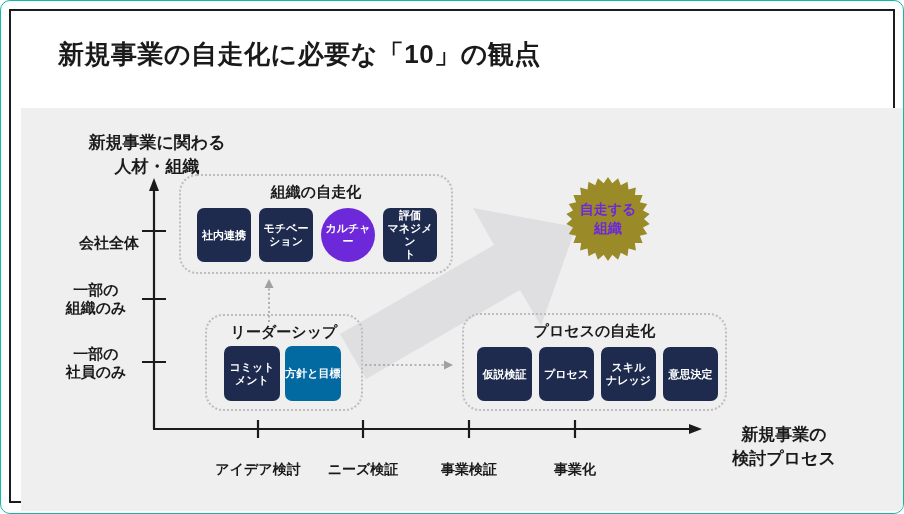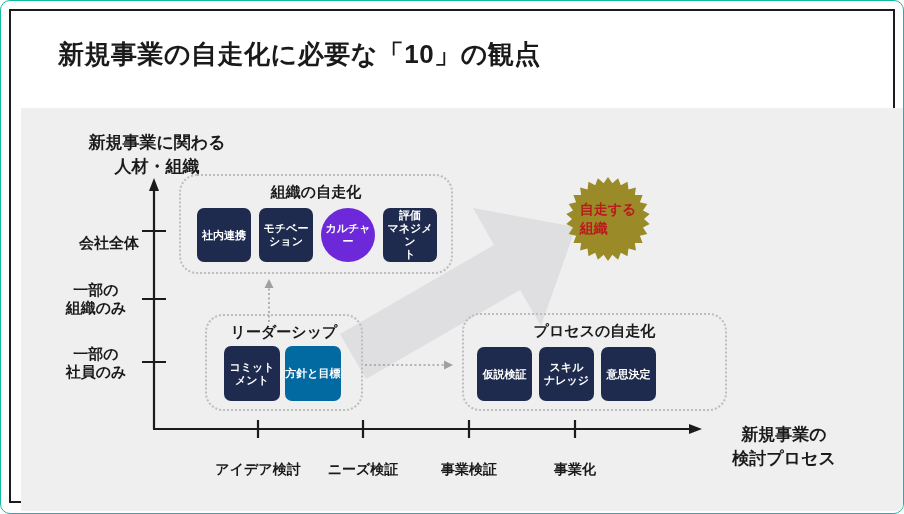--- a/index.html
+++ b/index.html
@@ -32,22 +32,22 @@
   .x-axis-title { left:721px; top:406px; width:124px; }
   .ylabel { position:absolute; font-size:15px; line-height:18px; white-space:pre-line; }
   .yl0 { left:40px; top:233px; width:98px; text-align:right; }
   .yl1 { left:45px; top:280px; width:100px; text-align:center; }
   .yl2 { left:45px; top:344px; width:100px; text-align:center; }
   .xlabel { position:absolute; top:460px; width:140px; text-align:center; font-size:14px; }
 
   .badge { position:absolute; left:565px; top:176px; width:84px; height:84px; }
   .badge svg { position:absolute; left:0; top:0; }
   .badge-label { position:absolute; left:0; top:0; width:84px; height:84px; display:flex;
-                 align-items:center; justify-content:center; text-align:left;
-                 color:#b91c1c; font-size:14px; line-height:19px; white-space:pre-line; }
+                 align-items:center; justify-content:center; text-align:center;
+                 color:#6d28d9; font-size:14px; line-height:19px; white-space:pre-line; }
 </style>
 </head>
 <body>
 
 <div class="stage">
 
   <div class="frame">
     <div class="canvas"></div>
   </div>
 
@@ -76,20 +76,21 @@
       <div class="box" style="background: rgb(30, 43, 79);">コミット
 メント</div>
       <div class="box" style="background: #0369a1;">方針と目標</div>
     </div>
   </div>
 
   <div class="group g3">
     <div class="group-title">プロセスの自走化</div>
     <div class="boxes">
       <div class="box" style="background: rgb(30, 43, 79);">仮説検証</div>
+      <div class="box" style="background: rgb(30, 43, 79);">プロセス</div>
       <div class="box" style="background: rgb(30, 43, 79);">スキル
 ナレッジ</div>
       <div class="box" style="background: rgb(30, 43, 79);">意思決定</div>
     </div>
   </div>
 
   <svg class="layer" viewBox="0 0 904 514">
 
     <line x1="153" y1="428" x2="153" y2="188" stroke="#1b1b1b" stroke-width="2.2"></line>
     <polygon points="153,177 148,190 158,190" fill="#1b1b1b"></polygon>

